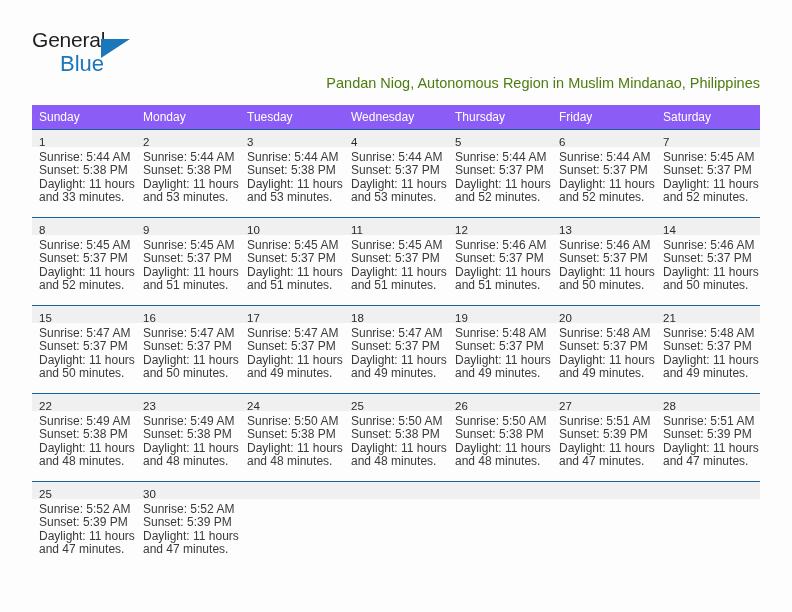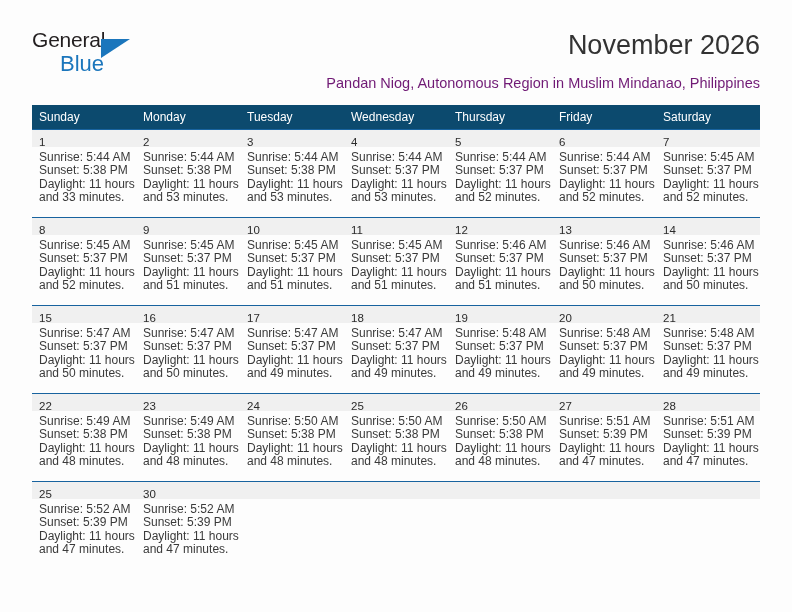--- a/index.html
+++ b/index.html
@@ -71,35 +71,35 @@
     font-weight: normal;
     color: #333333;
     letter-spacing: 0px;
     white-space: nowrap;
   }
   .subtitle {
     position: absolute;
     right: 0;
     top: 47px;
     font-size: 14.5px;
-    color: #701a75;
+    color: #4d7c0f;
     white-space: nowrap;
   }
 
   
   .calendar {
     position: absolute;
     left: 32px;
     top: 105px;
     width: 728px;
     border-collapse: collapse;
     table-layout: fixed;
   }
   .calendar th {
-    background: #0c4a6e;
+    background: #8b5cf6;
     color: #ffffff;
     font-weight: normal;
     font-size: 12px;
     text-align: left;
     padding: 5px 0 5px 7px;
     height: 11px;
     border: none;
   }
   .calendar td {
     vertical-align: top;
@@ -144,21 +144,20 @@
 <div class="page">
 
   <div class="masthead">
 
     <div class="logo">
       <span class="logo-general">General</span>
       <span class="logo-triangle"></span>
       <span class="logo-blue">Blue</span>
     </div>
 
-    <div class="title">November 2026</div>
     <div class="subtitle">Pandan Niog, Autonomous Region in Muslim Mindanao, Philippines</div>
   </div>
 
   <table class="calendar">
     <thead>
       <tr>
         <th>Sunday</th>
         <th>Monday</th>
         <th>Tuesday</th>
         <th>Wednesday</th>

